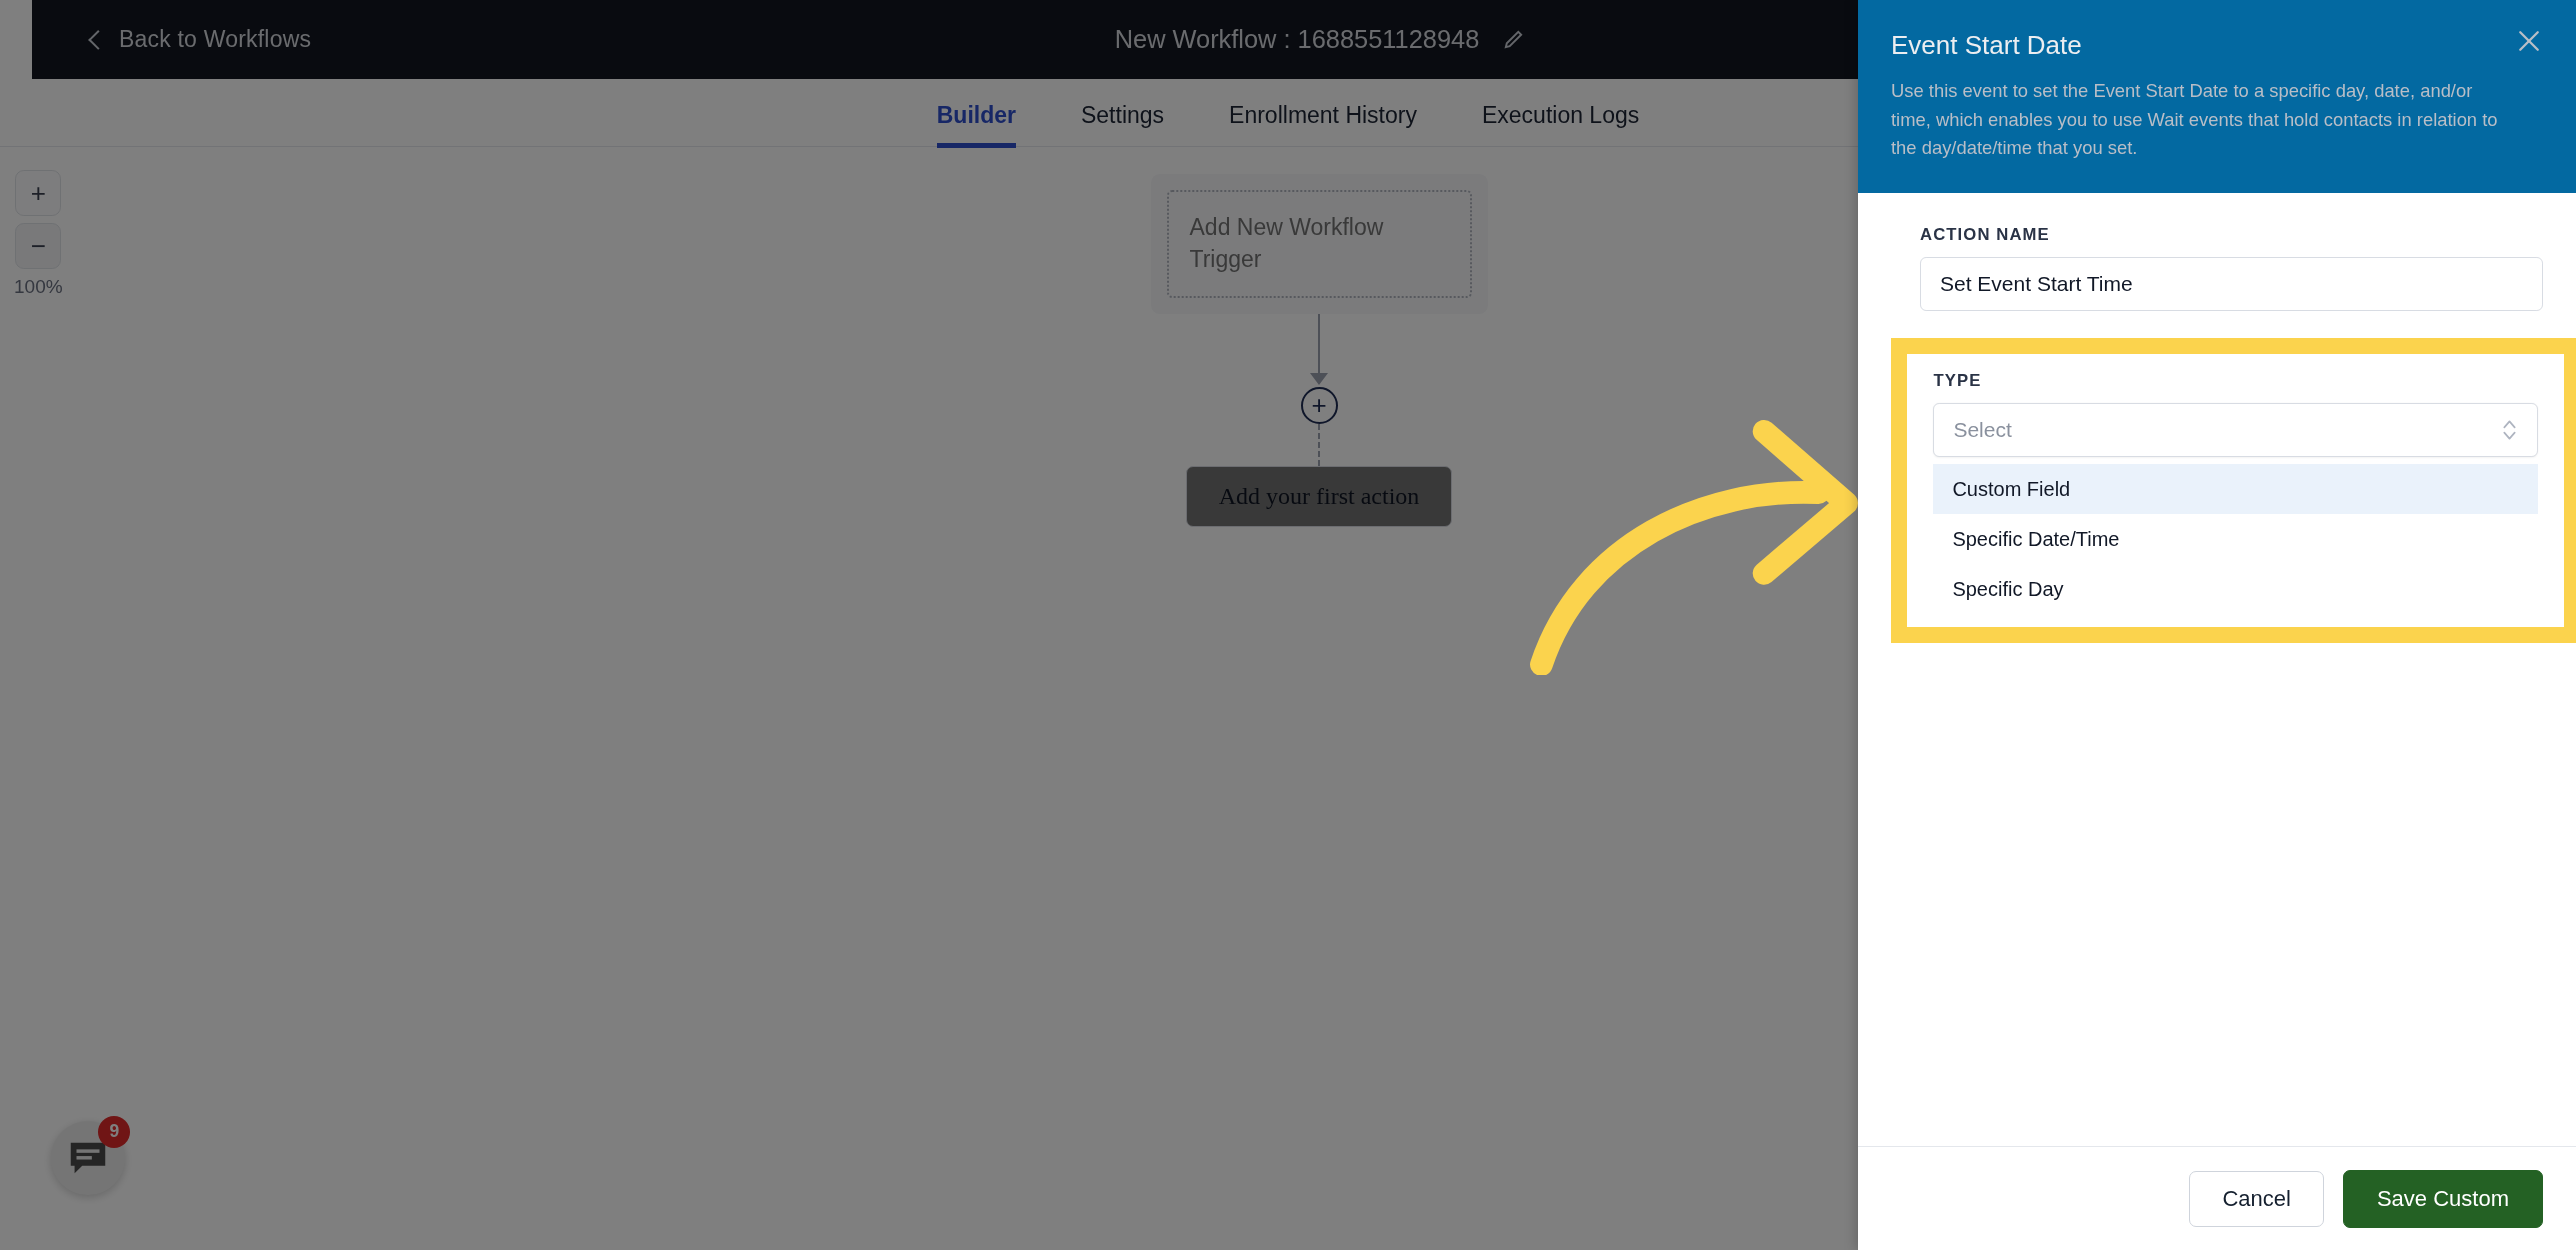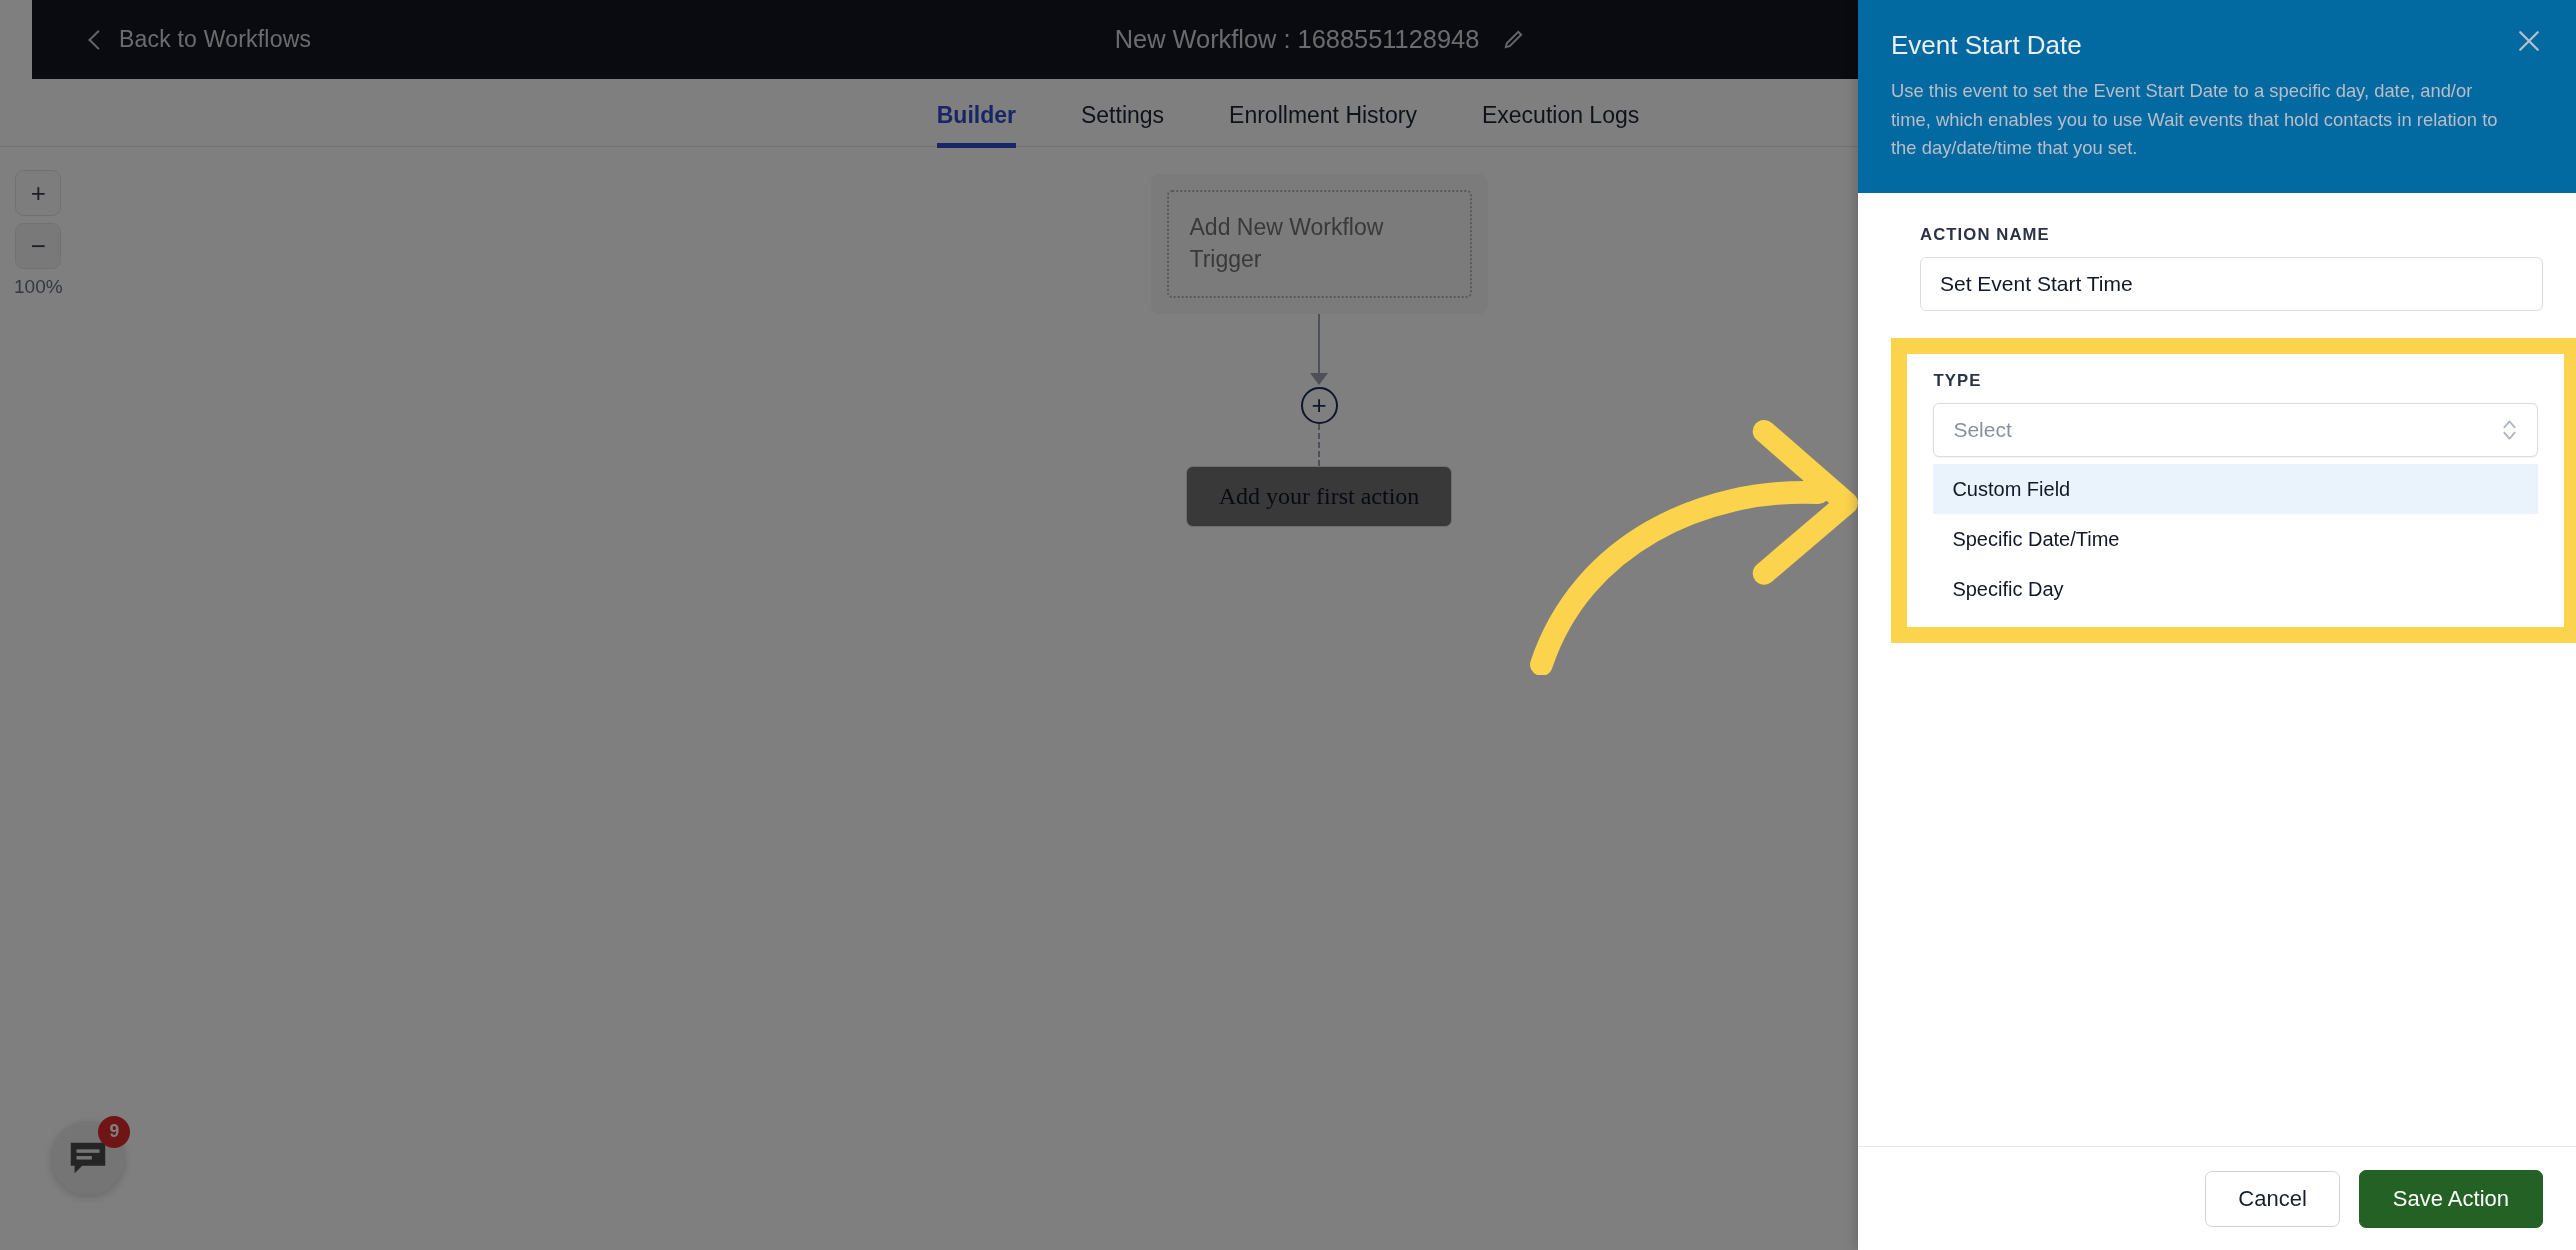--- a/index.html
+++ b/index.html
@@ -352,19 +352,19 @@
           <div class="option-item highlighted">Custom Field</div>
           <div class="option-item">Specific Date/Time</div>
           <div class="option-item">Specific Day</div>
         </div>
       </div>
 
     </div>
 
     <div class="panel-footer">
       <button class="btn btn-cancel">Cancel</button>
-      <button class="btn btn-save">Save Action</button>
+      <button class="btn btn-save">Save Custom</button>
     </div>
 
   </div>
 
 </div>
 
 
 </body></html>

